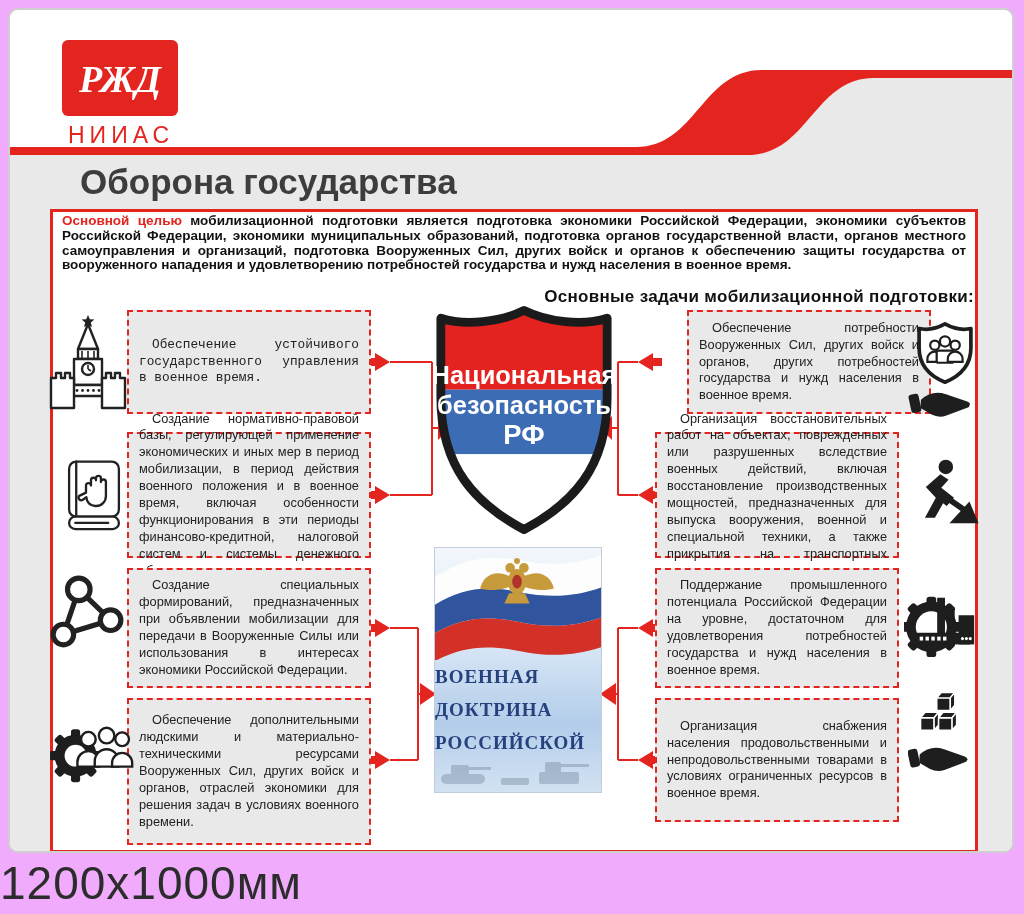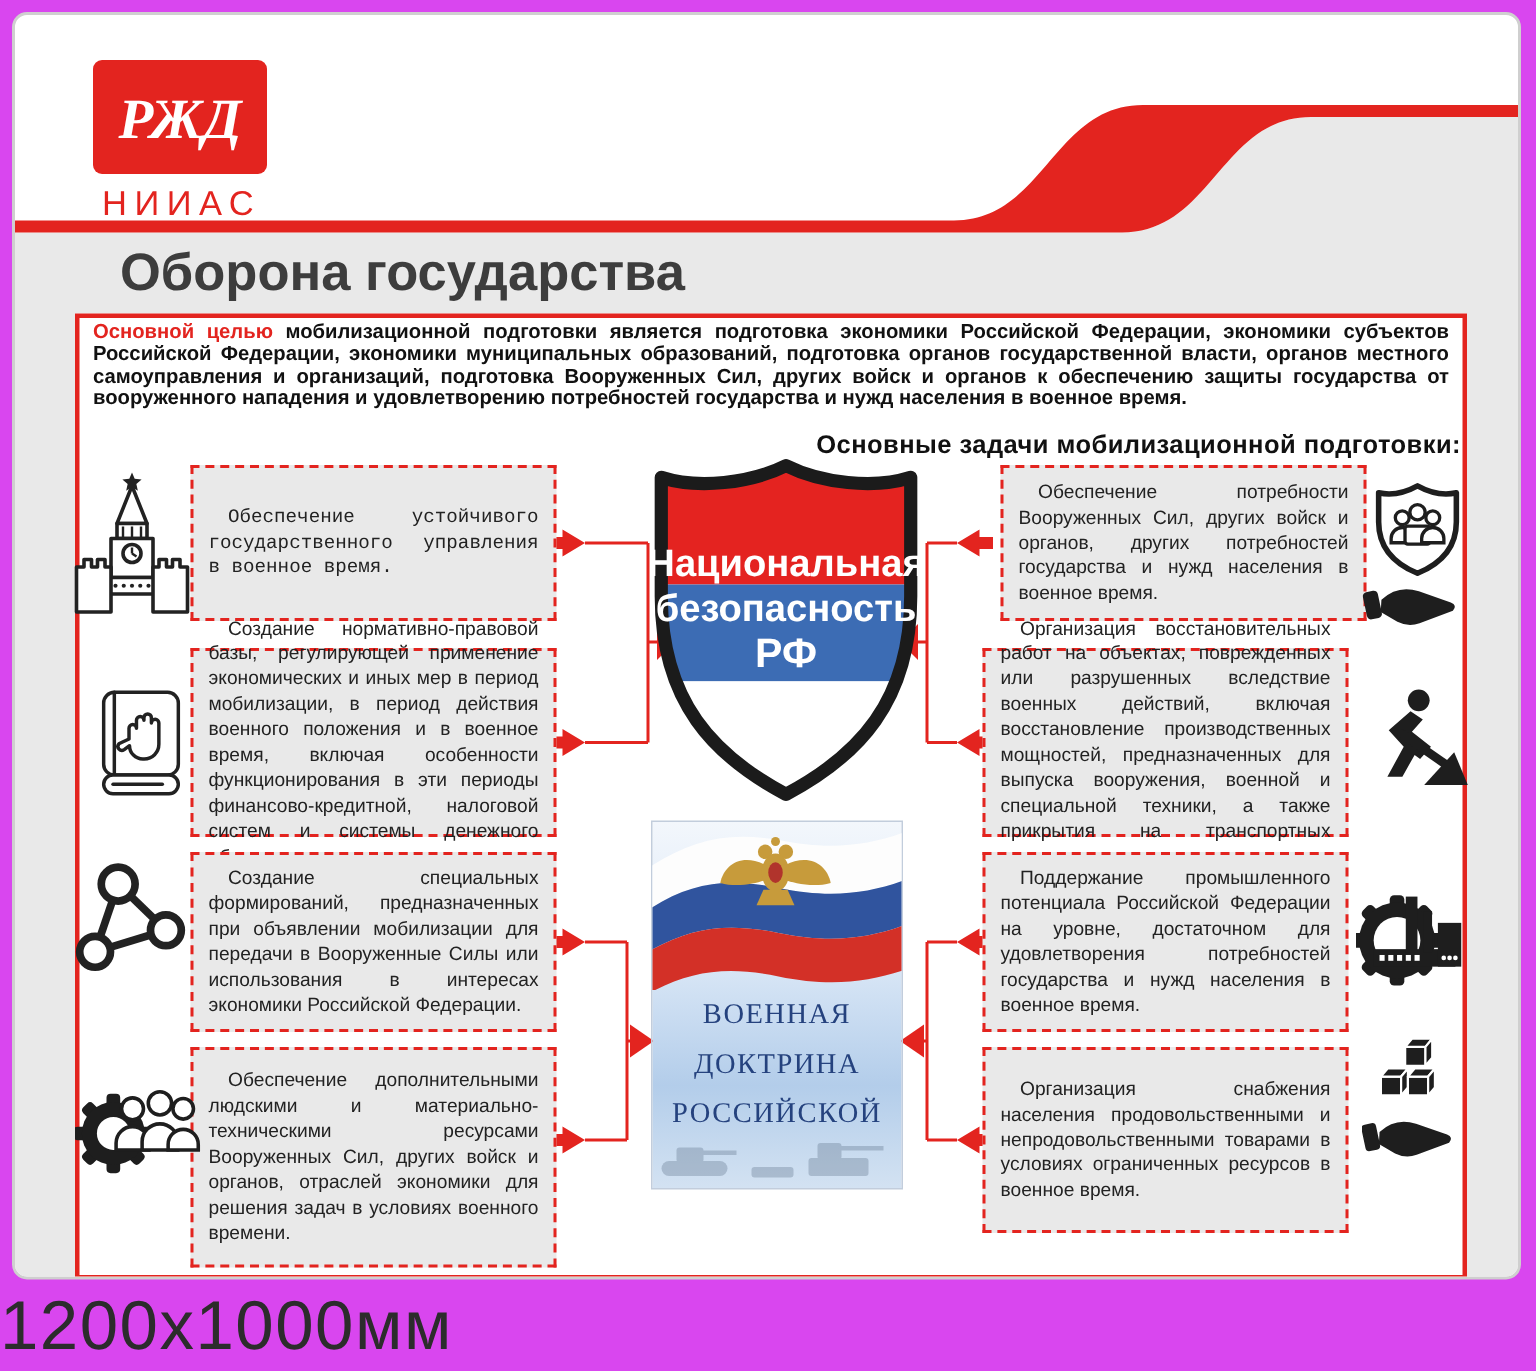--- a/index.html
+++ b/index.html
@@ -1,17 +1,17 @@
 <!DOCTYPE html>
 <html><head>
 <meta charset="utf-8">
 <style>
   * { margin:0; padding:0; box-sizing:border-box; }
   body { background:#fff; font-family:"Liberation Sans", sans-serif; }
-  .page { position:relative; width:1024px; height:914px; background:#d946ef; overflow:hidden; }
+  .page { position:relative; width:1024px; height:914px; background:#f0abfc; overflow:hidden; }
 
   .stand { position:absolute; left:8px; top:8px; width:1006px; height:845px;
            background:#fff; border:2px solid #cfcfcf; border-radius:10px; overflow:hidden; }
 
   .header-svg { position:absolute; left:0; top:0; width:1002px; height:200px; }
   .panel-body { position:absolute; left:0; top:200px; right:0; bottom:0; background:#e9e9e9; }
 
   .logo-box { position:absolute; left:52px; top:30px; width:116px; height:76px;
               background:#e3241f; border-radius:6px; display:flex; align-items:center; justify-content:center; }
   .org-name { position:absolute; left:58px; top:112px; font-size:23px; letter-spacing:5px; color:#e3241f; }
@@ -34,22 +34,22 @@
 
   .ic { position:absolute; z-index:4; }
   .arrows { position:absolute; left:0; top:0; width:1002px; height:841px; z-index:3; }
 
   .shield-svg { position:absolute; left:424px; top:293px; width:180px; height:234px; z-index:5; }
 
   .book { position:absolute; left:424px; top:537px; width:168px; height:246px; z-index:5;
           background:linear-gradient(180deg,#f3f7fc 0%, #d8e6f6 40%, #b3cdea 72%, #d3e2f2 100%);
           border:1px solid #c2cddc; overflow:hidden; }
   .book-flag { position:absolute; left:-2px; top:0; width:172px; height:112px; }
-  .book-title { position:absolute; left:0; top:112px; width:100%; text-align:center;
-                font-family:"Liberation Serif", serif; font-weight:400; color:#25427e;
+  .book-title { position:absolute; left:0; top:112px; width:100%; 
+                font-family:"Liberation Serif", serif; font-weight:700; color:#25427e;
                 font-size:19px; line-height:33px; letter-spacing:1px; }
   .book-sil { position:absolute; left:0; bottom:2px; width:168px; height:46px; opacity:.3; }
 
   .size-caption { position:absolute; left:0; top:856px; width:1024px; text-align:left;
                   font-size:46px; color:#2c2c2c; letter-spacing:1px; }
 </style>
 </head>
 <body>
 
 <div class="page">
@@ -108,21 +108,21 @@
     <div class="task-box" style="left:117px; top:422px; height:126px;">
       <div class="task-text">Создание нормативно-правовой базы, регулирующей применение экономических и иных мер в период мобилизации, в период действия военного положения и в военное время, включая особенности функционирования в эти периоды финансово-кредитной, налоговой систем и системы денежного обращения.</div>
     </div>
     <div class="task-box" style="left:117px; top:558px; height:120px;">
       <div class="task-text">Создание специальных формирований, предназначенных при объявлении мобилизации для передачи в Вооруженные Силы или использования в интересах экономики Российской Федерации.</div>
     </div>
     <div class="task-box" style="left:117px; top:688px; height:147px;align-items:center;">
       <div class="task-text">Обеспечение дополнительными людскими и материально-техническими ресурсами Вооруженных Сил, других войск и органов, отраслей экономики для решения задач в условиях военного времени.</div>
     </div>
 
-    <div class="task-box" style="left:657px; top:300px; height:104px;">
+    <div class="task-box" style="left:677px; top:300px; height:104px;">
       <div class="task-text">Обеспечение потребности Вооруженных Сил, других войск и органов, других потребностей государства и нужд населения в военное время.</div>
     </div>
     <div class="task-box" style="left:645px; top:422px; height:126px;">
       <div class="task-text">Организация восстановительных работ на объектах, поврежденных или разрушенных вследствие военных действий, включая восстановление производственных мощностей, предназначенных для выпуска вооружения, военной и специальной техники, а также прикрытия на транспортных коммуникациях.</div>
     </div>
     <div class="task-box" style="left:645px; top:558px; height:120px;">
       <div class="task-text">Поддержание промышленного потенциала Российской Федерации на уровне, достаточном для удовлетворения потребностей государства и нужд населения в военное время.</div>
     </div>
     <div class="task-box" style="left:645px; top:688px; height:124px;">
       <div class="task-text">Организация снабжения населения продовольственными и непродовольственными товарами в условиях ограниченных ресурсов в военное время.</div>

